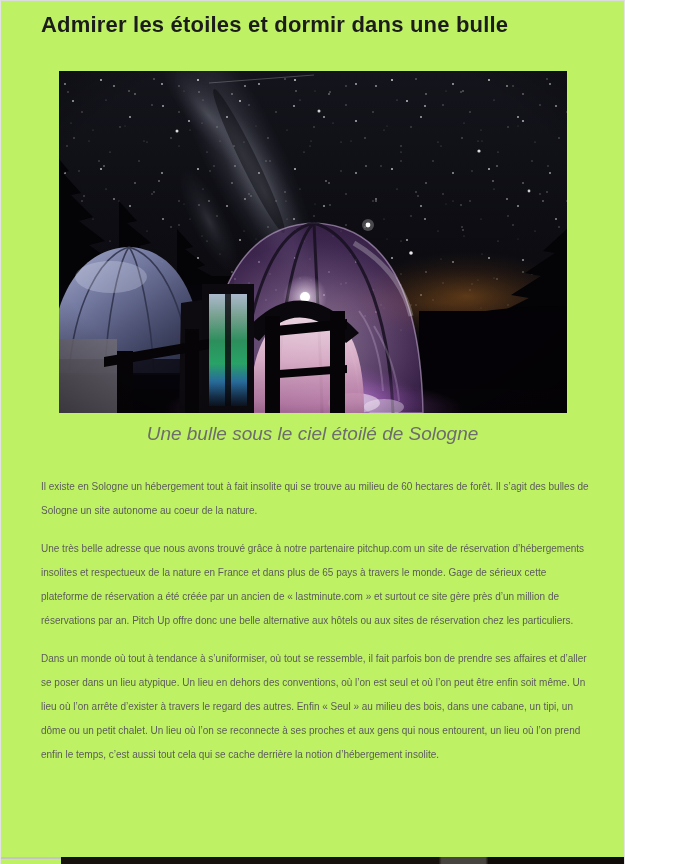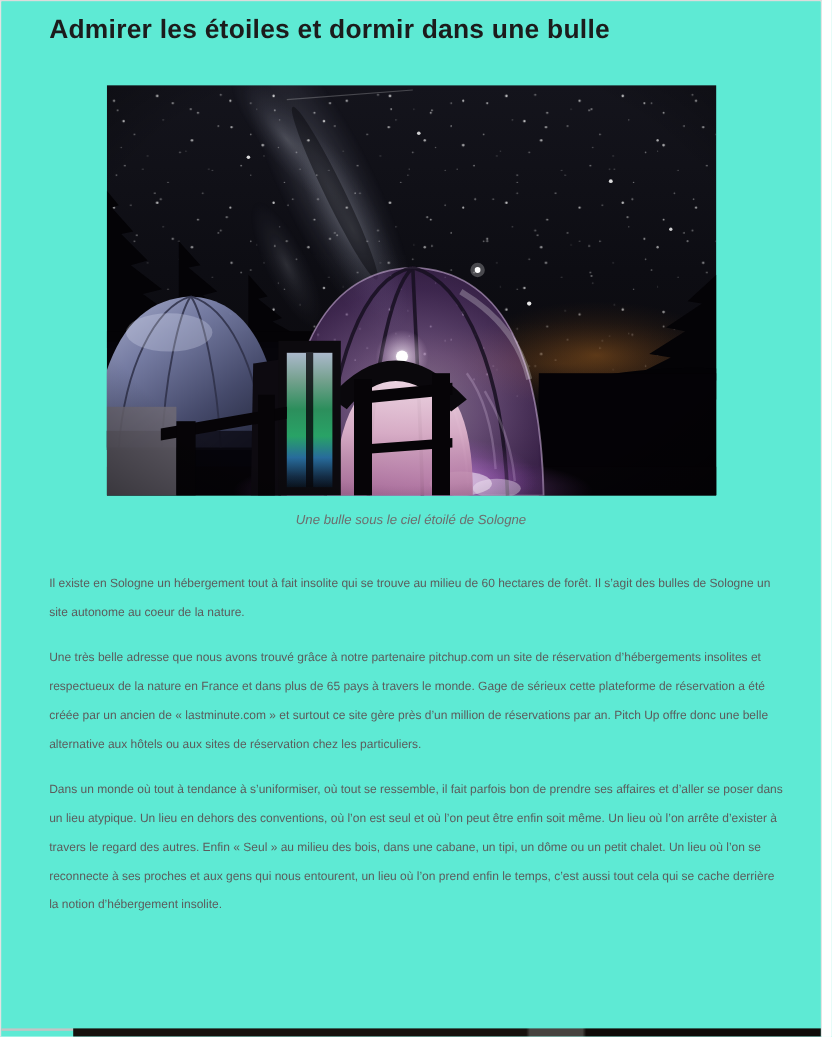--- a/index.html
+++ b/index.html
@@ -1,31 +1,31 @@
 <!DOCTYPE html>
 <html lang="fr"><head>
 <meta charset="utf-8">
 <style>
   html,body{margin:0;padding:0;background:#ffffff;}
   body{width:693px;height:864px;position:relative;font-family:"Liberation Sans","DejaVu Sans",sans-serif;overflow:hidden;}
   .page{
-    position:absolute;left:0;top:0;width:685px;height:864px;box-sizing:border-box;
-    background:#5eead4;
+    position:absolute;left:0;top:0;width:625px;height:864px;box-sizing:border-box;
+    background:#bef264;
     border-left:1px solid #e3e3e3;border-right:1px solid #e3e3e3;border-top:1px solid #dcdcdc;
     overflow:hidden;
   }
   .article-title{
     margin:0;padding:9px 40px 0 40px;
     font-size:22px;line-height:30px;font-weight:bold;color:#1c1c1c;letter-spacing:.2px;
   }
   figure.hero{margin:31px auto 0 auto;width:508px;height:342px;padding:0;display:block;}
   figure.hero svg{display:block;}
   .caption{
     margin-top:12px;text-align:center;font-style:italic;
-    font-size:11px;line-height:18px;color:#6d6d6d;
+    font-size:19px;line-height:18px;color:#6d6d6d;
   }
   .article-body{margin-top:32px;}
   .article-body p{
     margin:0 0 14px 0;padding:0 30px 0 40px;
     font-size:10px;line-height:24px;color:#5c5c5c;
   }
   .next-image-strip{
     position:absolute;left:60px;bottom:0;width:624px;height:7px;
     background:linear-gradient(90deg,#17110d 0%,#17110d 60.5%,#47433f 61%,#47433f 68%,#100b08 68.5%,#100b08 100%);
   }

